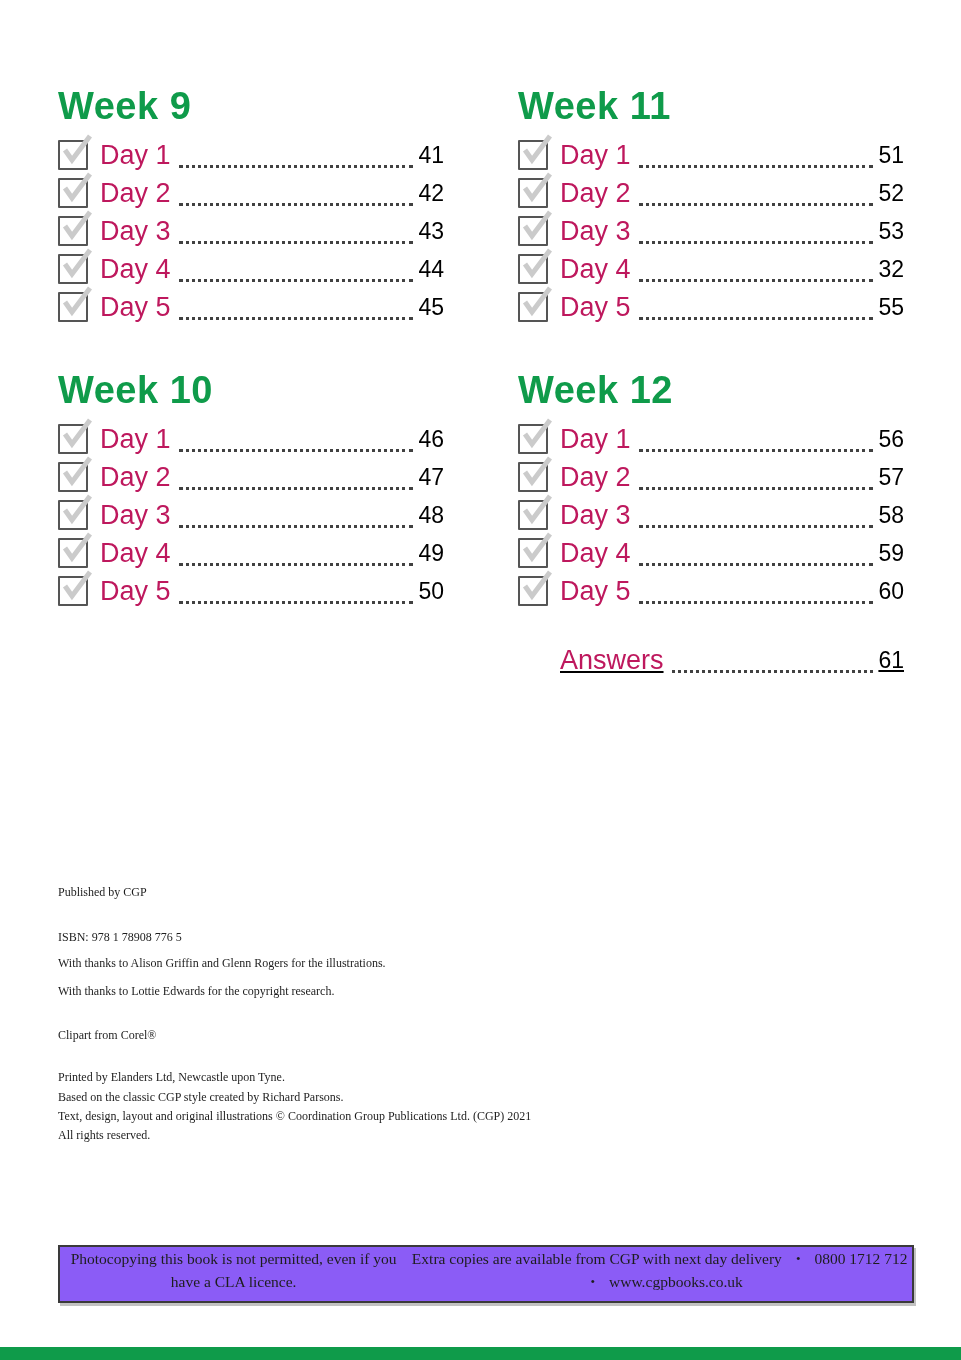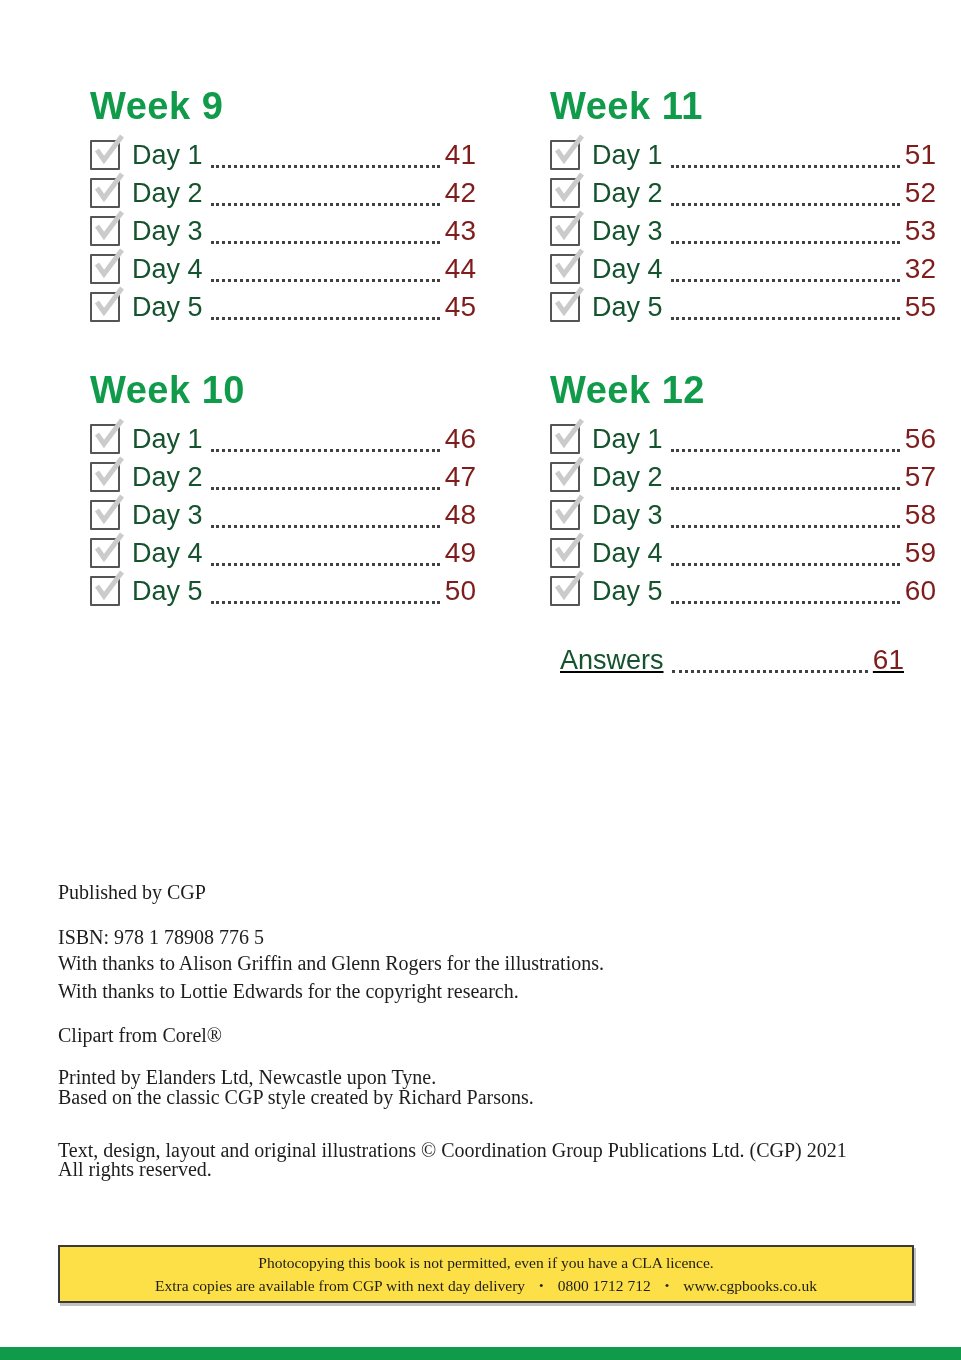--- a/index.html
+++ b/index.html
@@ -1,64 +1,64 @@
 <!DOCTYPE html>
 <html><head>
 <meta charset="utf-8">
 <style>
   html,body{margin:0;padding:0;}
   body{
     width:961px;height:1360px;position:relative;background:#ffffff;
     font-family:"Liberation Sans",sans-serif;overflow:hidden;
   }
   
-  .toc-section{position:absolute;width:386px;margin-left:32px;}
+  .toc-section{position:absolute;width:386px;}
   #sec-w9 {left:58px;top:84px;}
   #sec-w11{left:518px;top:84px;}
   #sec-w10{left:58px;top:368px;}
   #sec-w12{left:518px;top:368px;}
   .week-title{
     font-size:38px;font-weight:bold;color:#0F9B4A;line-height:44px;
     letter-spacing:.5px;margin:0 0 8px 0;
   }
   .toc-row{display:flex;align-items:center;height:38px;}
   .cb{
     position:relative;width:26px;height:26px;border:2px solid #555555;
     border-radius:1px;background:#ffffff;flex:0 0 auto;margin-right:12px;
   }
   .cb svg{position:absolute;left:0px;top:-9px;overflow:visible;}
-  .day-label{font-size:27px;color:#14532d;white-space:nowrap;}
+  .day-label{font-size:27px;color:#be185d;white-space:nowrap;}
   .leader{
     flex:1 1 auto;height:23px;margin:0 5px 0 8px;
     border-bottom:3px dotted #414141;
   }
-  .page-num{font-size:28px;color:#7f1d1d;}
+  .page-num{font-size:23px;color:#000000;}
   #answers-row{position:absolute;left:518px;top:641px;width:386px;}
   #answers-row .toc-row{height:38px;text-decoration:underline;}
   .indent-spacer{width:42px;flex:0 0 auto;}
   
   #imprint{
     position:absolute;left:58px;top:883px;width:850px;
-    font-family:"Liberation Serif",serif;font-size:20px;color:#1d1d1d;
+    font-family:"Liberation Serif",serif;font-size:12px;color:#1d1d1d;
   }
   #imprint p{margin:0;line-height:19px;}
   #imprint .m-isbn{margin-top:26px;}
   #imprint .m-editors{margin-top:33px;}
   #imprint .m-proof{margin-top:7px;}
   #imprint .m-copyres{margin-top:9px;}
   #imprint .m-clipart{margin-top:25px;}
   #imprint .m-printed{margin-top:23px;}
   #imprint .m-based{margin-top:1px;}
-  #imprint .m-textdesign{margin-top:34px;}
+  #imprint .m-textdesign{}
   
   #footer-box{
     position:absolute;left:58px;top:1245px;width:852px;height:54px;
-    border:2px solid #3a3a3a;background:#fde047;
+    border:2px solid #3a3a3a;background:#8b5cf6;
     box-shadow:2px 3px 0 rgba(120,120,120,.45);
-    display:flex;flex-direction:column;justify-content:center;
+    display:flex;justify-content:center;
     text-align:center;font-family:"Liberation Serif",serif;
     font-size:15.5px;color:#1d1d1d;line-height:23px;
   }
   .bullet{display:inline-block;margin:0 14px;font-size:13px;vertical-align:1px;}
   
   #bottom-bar{
     position:absolute;left:0;right:0;bottom:0;height:13px;background:#0F9B4A;
   }
 </style>
 </head>

